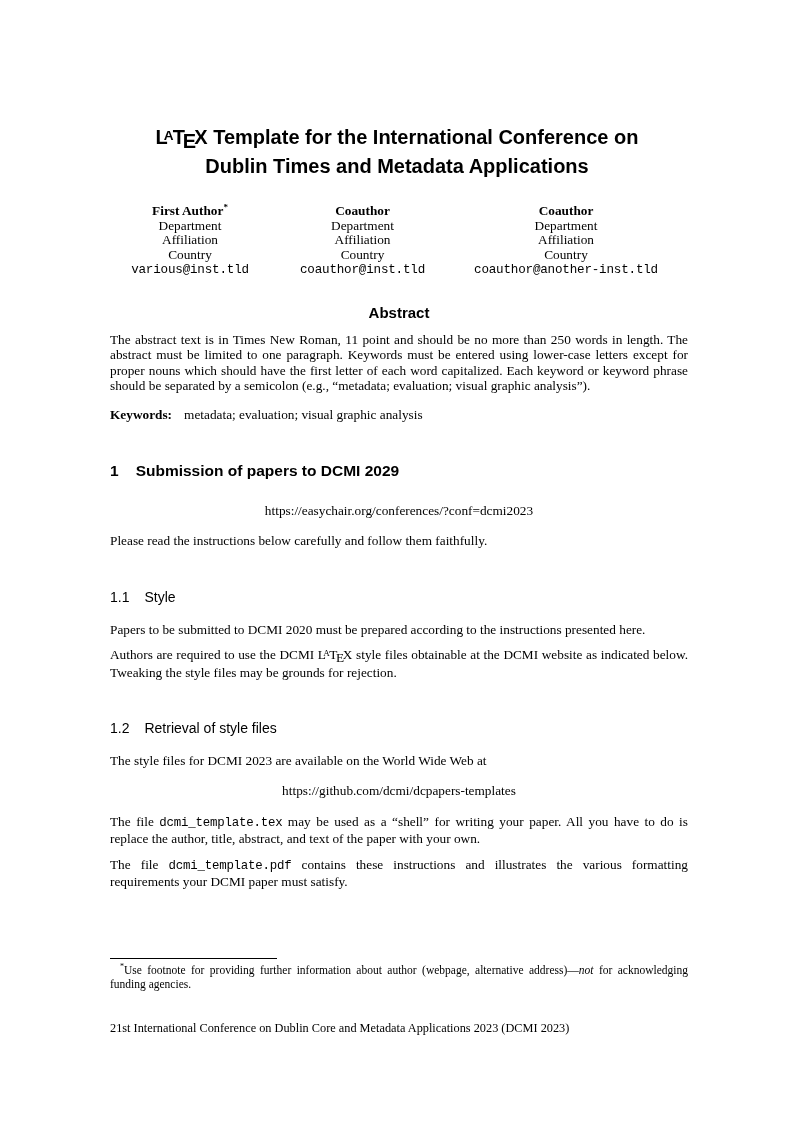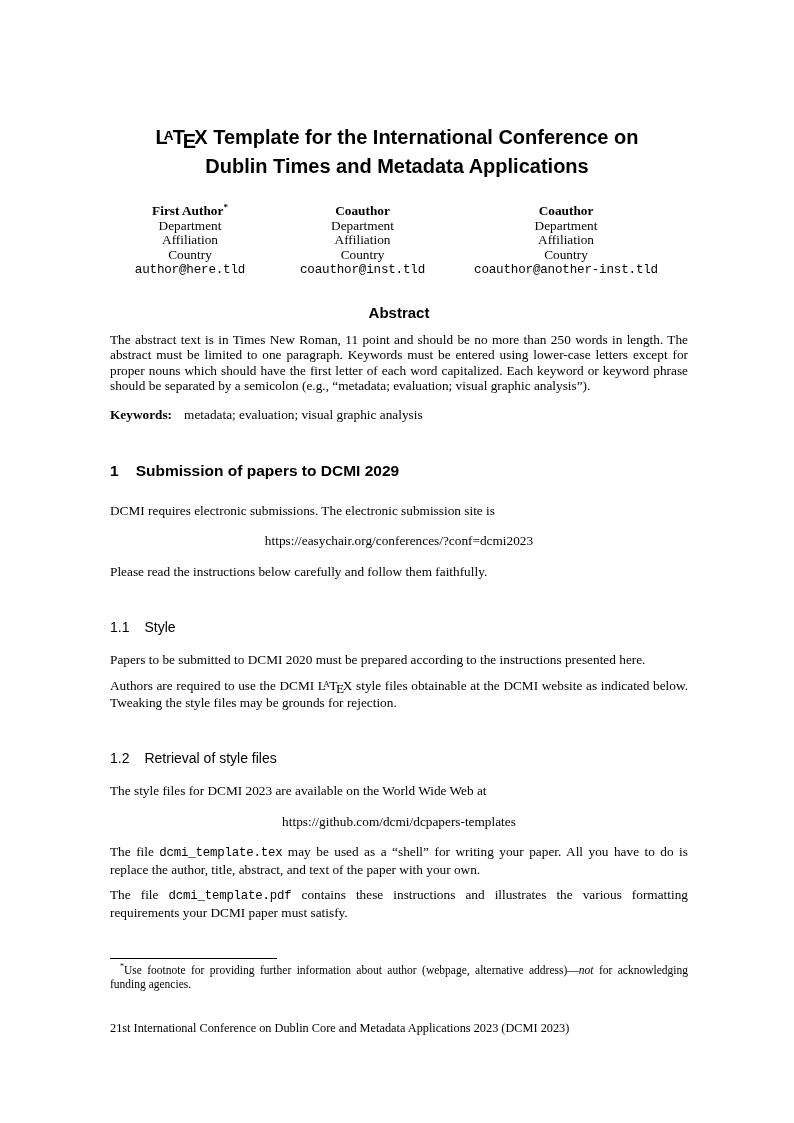--- a/index.html
+++ b/index.html
@@ -129,21 +129,21 @@
     <span class="latex"><span>L</span><span class="lx-a">A</span><span>T</span><span class="lx-e">E</span><span>X</span></span><span> Template for the International Conference on</span><br>
     <span>Dublin Times and Metadata Applications</span>
   </div>
 
   <div class="authors-row">
     <div class="author-col c1">
       <div class="author-name"><span>First Author</span><sup>*</sup></div>
       <div>Department</div>
       <div>Affiliation</div>
       <div>Country</div>
-      <div class="author-email">author@here.tld</div>
+      <div class="author-email">various@inst.tld</div>
     </div>
     <div class="author-col c2">
       <div class="author-name"><span>Coauthor</span><sup></sup></div>
       <div>Department</div>
       <div>Affiliation</div>
       <div>Country</div>
       <div class="author-email">coauthor@inst.tld</div>
     </div>
     <div class="author-col c3">
       <div class="author-name"><span>Coauthor</span><sup></sup></div>
@@ -154,21 +154,20 @@
     </div>
   </div>
 
   <div class="doc-body">
 
     <div class="abstract-heading">Abstract</div>
     <p class="abstract-text">The abstract text is in Times New Roman, 11 point and should be no more than 250 words in length. The abstract must be limited to one paragraph. Keywords must be entered using lower-case letters except for proper nouns which should have the first letter of each word capitalized. Each keyword or keyword phrase should be separated by a semicolon (e.g., “metadata; evaluation; visual graphic analysis”).</p>
     <p class="keywords-line"><span class="keywords-label">Keywords:</span><span>metadata; evaluation; visual graphic analysis</span></p>
 
     <h2 class="sec"><span class="sec-num">1</span><span>Submission of papers to DCMI 2029</span></h2>
-    <p>DCMI requires electronic submissions. The electronic submission site is</p>
     <p class="display-url">https://easychair.org/conferences/?conf=dcmi2023</p>
     <p>Please read the instructions below carefully and follow them faithfully.</p>
 
     <h3 class="subsec"><span class="subsec-num">1.1</span><span>Style</span></h3>
     <p>Papers to be submitted to DCMI 2020 must be prepared according to the instructions presented here.</p>
     <p><span>Authors are required to use the DCMI </span><span class="latex"><span>L</span><span class="lx-a">A</span><span>T</span><span class="lx-e">E</span><span>X</span></span><span> style files obtainable at the DCMI website as indicated below. Tweaking the style files may be grounds for rejection.</span></p>
 
     <h3 class="subsec"><span class="subsec-num">1.2</span><span>Retrieval of style files</span></h3>
     <p>The style files for DCMI 2023 are available on the World Wide Web at</p>
     <p class="display-url">https://github.com/dcmi/dcpapers-templates</p>

